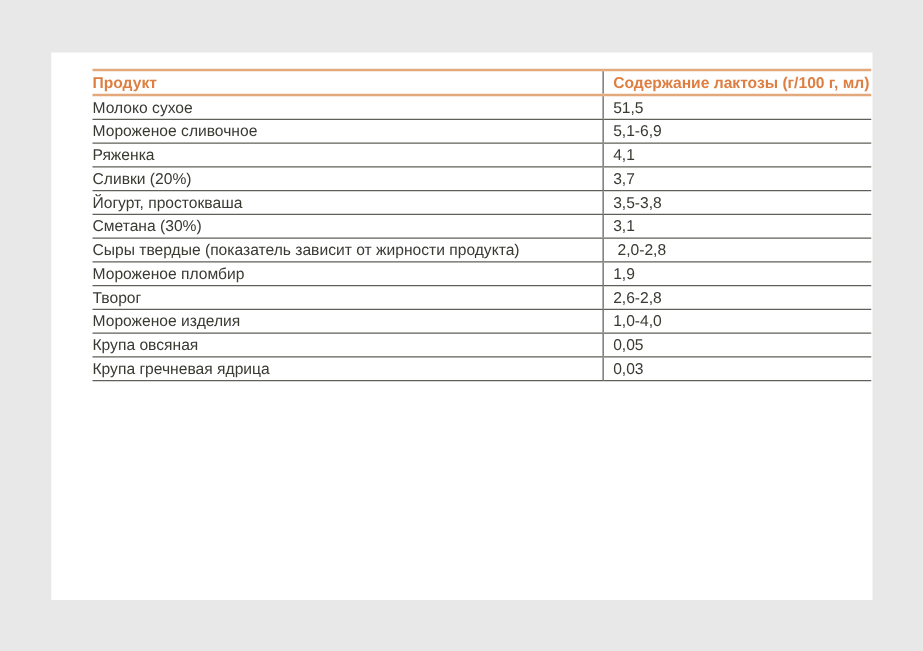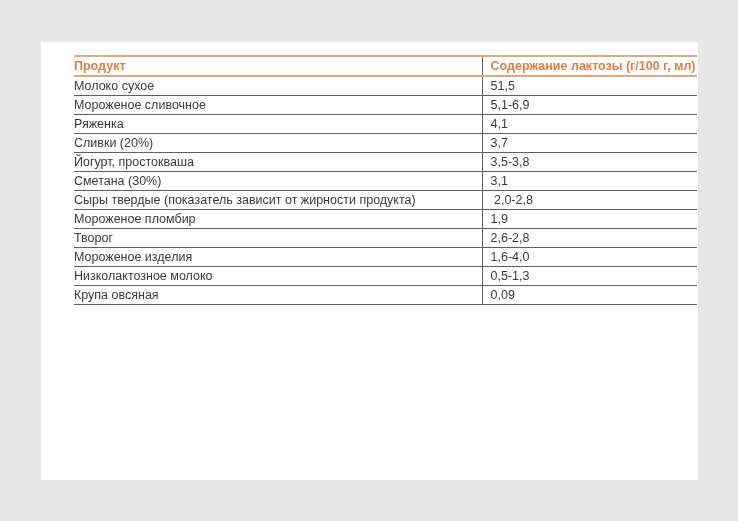--- a/index.html
+++ b/index.html
@@ -123,30 +123,30 @@
           </tr>
 
           <tr>
             <td class="col-product">Творог</td>
             <td class="col-value">2,6-2,8</td>
           </tr>
 
 
           <tr>
             <td class="col-product">Мороженое изделия</td>
-            <td class="col-value">1,6-4,0</td>
+            <td class="col-value">1,0-4,0</td>
           </tr>
 
 
+
           <tr>
-            <td class="col-product">Низколактозное молоко</td>
-            <td class="col-value">0,5-1,3</td>
+            <td class="col-product">Крупа овсяная</td>
+            <td class="col-value">0,05</td>
           </tr>
 
           <tr>
-            <td class="col-product">Крупа овсяная</td>
-            <td class="col-value">0,09</td>
+            <td class="col-product">Крупа гречневая ядрица</td>
+            <td class="col-value">0,03</td>
           </tr>
-
         </tbody>
     </table>
   </div>
 </div>
 
 </body></html>

